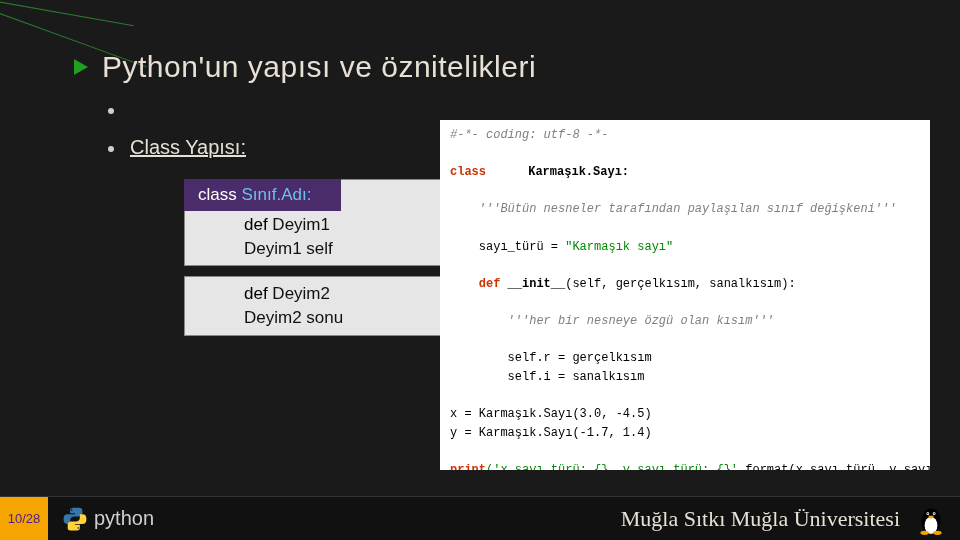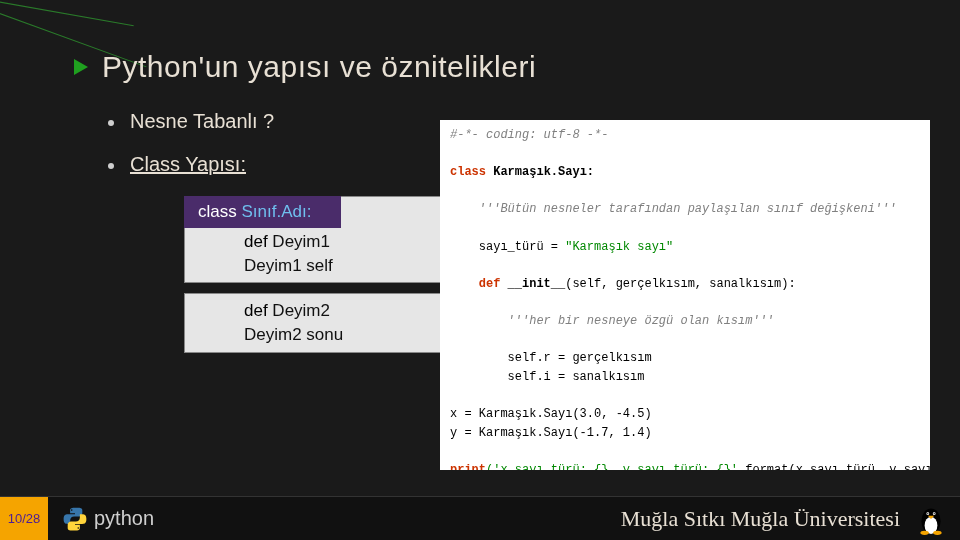--- a/index.html
+++ b/index.html
@@ -84,21 +84,21 @@
     font-family: "Courier New", monospace;
     font-size: 12px;
     line-height: 1.55;
     padding: 6px 10px;
     color: #000;
     white-space: pre;
     overflow: hidden;
   }
   .c-com { color: #808080; font-style: italic; }
   .c-kw { color: #cc3300; font-weight: bold; }
-  .c-cls { color: #000; font-weight: bold; }
+  .c-cls { color: #000; font-weight: bold; margin-left: 35px; }
   .c-str { color: #008800; }
   .c-doc { color: #808080; font-style: italic; }
   .c-spec { color: #000; font-weight: bold; }
   .footer {
     position: absolute; left: 0; right: 0; bottom: 0;
     height: 44px;
     background: #111;
     display: flex; align-items: center;
     border-top: 1px solid #333;
   }
@@ -136,21 +136,20 @@
 <div class="slide">
 
   <div class="title-row">
     <div class="arrow-icon"></div>
     <div class="title">Python'un yapısı ve öznitelikleri</div>
   </div>
 
   <div class="bullets">
     <div class="bullet-row">
       <div class="dot"></div>
-      <div class="bullet-text">Nesne Tabanlı ?</div>
     </div>
     <div class="bullet-row">
       <div class="dot"></div>
       <div class="bullet-text underline">Class Yapısı:</div>
     </div>
 
     <div class="blocks">
       <div class="block">
         <div class="hdr">
           <span>class </span><span class="name">Sınıf.Adı:</span>

